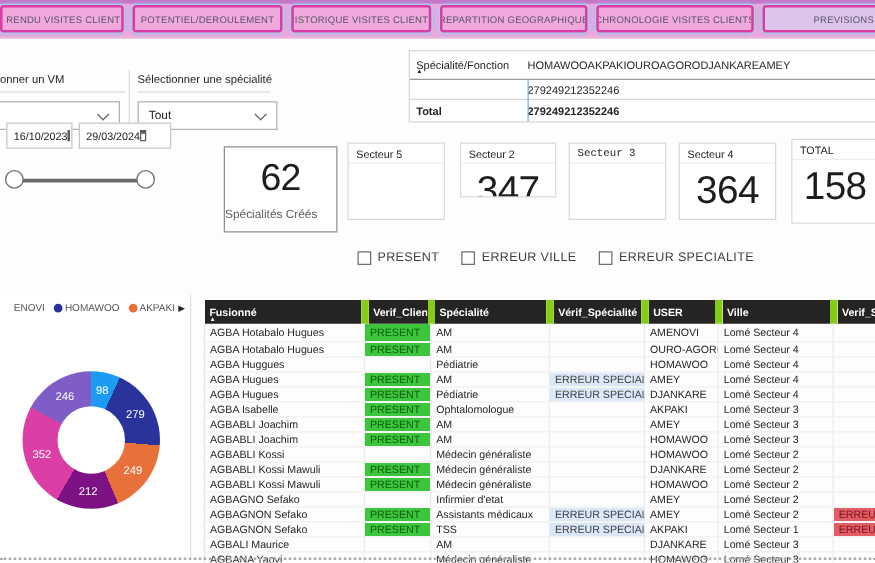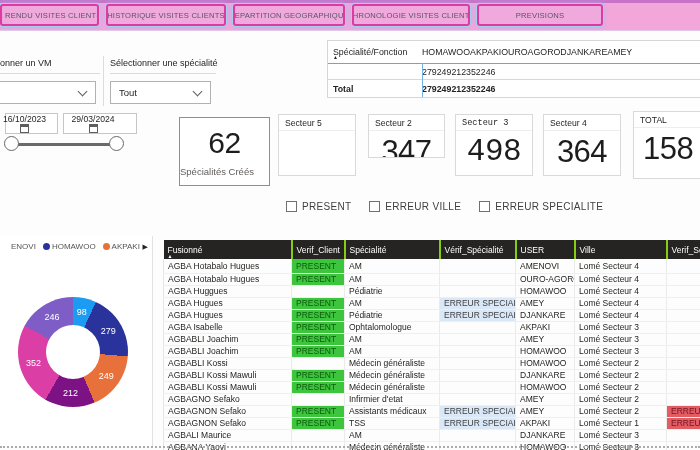--- a/index.html
+++ b/index.html
@@ -31,22 +31,22 @@
   
   .flabel{position:absolute;font-size:9px;font-weight:normal;color:#252423;white-space:nowrap;}
   .funder{position:absolute;height:1px;background:#DADADA;}
   .vdiv{position:absolute;left:103px;top:56px;width:1px;height:50px;background:#DCDCDC;}
   .dd{position:absolute;height:23px;background:#fff;border:1px solid #B3B1AD;box-sizing:border-box;
       display:flex;align-items:center;font-size:9.5px;color:#252423;}
   .dd .val{padding-left:8px;flex:1;}
   .chev{width:6px;height:6px;border-right:1.2px solid #605E5C;border-bottom:1.2px solid #605E5C;
         transform:rotate(45deg);margin-right:9px;margin-top:-3px;}
   
-  .datebox{position:absolute;top:113px;height:21px;background:#fff;border:1px solid #C8C6C4;box-sizing:border-box;
-           display:flex;align-items:center;justify-content:space-between;font-size:8.6px;color:#252423;padding:0 19px 0 5px;flex-direction:column;}
+  .datebox{position:absolute;top:98px;height:21px;background:#fff;border:1px solid #C8C6C4;box-sizing:border-box;
+           display:flex;align-items:center;justify-content:space-between;font-size:8.6px;color:#252423;padding:0 19px 0 5px;}
   .cal{width:9px;height:9px;border:1px solid #605E5C;border-top:3px solid #605E5C;box-sizing:border-box;background:#fff;}
   .track{position:absolute;left:12px;top:143px;width:105px;height:3px;background:#6A6A6A;}
   .handle{position:absolute;top:136px;width:15px;height:15px;border-radius:50%;background:#fff;
           border:1.6px solid #6A6A6A;box-sizing:border-box;}
   
   .card{position:absolute;background:#fff;border:1px solid #D9D9D9;box-sizing:border-box;overflow:hidden;}
   .card .clabel{font-size:8.6px;color:#252423;padding:3px 0 2px 6px;border-bottom:1px solid #EDEDED;white-space:nowrap;}
   .card .cnum{font-size:31px;letter-spacing:-.5px;text-align:center;margin-top:3px;color:#1d1d1d;}
   .card62{left:179px;top:117px;width:91px;height:69px;border:1px solid #8F8F8F;}
   .card62 .cnum{font-size:30px;margin-top:8px;}
@@ -60,42 +60,45 @@
   .donutpanel{position:absolute;left:0;top:236px;width:152px;height:210px;border-right:1px solid #E2E2E2;background:#fff;}
   .legend{position:absolute;left:2px;top:6px;display:flex;gap:7px;align-items:center;font-size:8px;color:#555;white-space:nowrap;}
   .legend .dot{width:7px;height:7px;border-radius:50%;display:inline-block;margin-right:2px;vertical-align:-1px;}
   .legarrow{position:absolute;right:4px;top:7px;font-size:7px;color:#252423;}
   .donut{position:absolute;left:18px;top:61px;width:110px;height:110px;border-radius:50%;}
   .donut::after{content:"";position:absolute;left:28px;top:28px;width:54px;height:54px;border-radius:50%;background:#fff;z-index:1;}
   .dlabel{position:absolute;transform:translate(-50%,-50%);color:#fff;font-size:9px;z-index:2;}
   
   .bigtable{position:absolute;left:163px;top:240px;}
   table{border-collapse:collapse;table-layout:fixed;width:563px;font-size:8.5px;}
-  th{background:#252423;color:#fff;font-weight:normal;text-align:left;height:19px;padding:1px 4px;
-     position:relative;border-right:2px solid #84cc16;box-sizing:border-box;white-space:nowrap;overflow:hidden;}
+  th{background:#252423;color:#fff;font-weight:bold;text-align:left;height:19px;padding:1px 4px;
+     position:relative;border-right:6px solid #84cc16;box-sizing:border-box;white-space:nowrap;overflow:hidden;}
   th .sortw{position:absolute;left:4px;bottom:0px;font-size:5px;color:#fff;line-height:5px;}
   td{height:12px;line-height:11px;padding:0 4px;border-right:1px solid #EBEBEB;border-bottom:1px solid #EFEFEF;
      white-space:nowrap;overflow:hidden;box-sizing:border-box;color:#252423;}
   tr.partial td{height:7px;vertical-align:bottom;line-height:14px;overflow:hidden;}
   td:first-child{border-left:1px solid #E4E4E4;}
   .b-green{background:#3EC53E;color:#0B5B0B;}
   .b-blue{background:#D9E7F6;color:#3F3F3F;}
   .b-red{background:#E15C63;color:#7B1220;}
   .dotted{position:absolute;left:0;top:446px;width:700px;border-top:2px dotted #ABABAB;}
 </style>
 </head>
 <body>
 
 <div class="tabstrip"></div>
 <div class="tabs">
 
     <div class="tab">
       <span>E RENDU VISITES CLIENTS</span>
     </div>
 
+    <div class="tab">
+      <span>POTENTIEL/DEROULEMENT</span>
+    </div>
 
     <div class="tab">
       <span>HISTORIQUE VISITES CLIENTS</span>
     </div>
 
     <div class="tab">
       <span>REPARTITION GEOGRAPHIQUE</span>
     </div>
 
     <div class="tab">
@@ -149,21 +152,21 @@
 <div class="flabel" style="left:0;top:58px;">onner un VM</div>
 <div class="funder" style="left:0;top:73px;width:100px;"></div>
 <div class="vdiv"></div>
 <div class="flabel" style="left:110px;top:58px;">Sélectionner une spécialité</div>
 <div class="funder" style="left:110px;top:73px;width:106px;"></div>
 
 <div class="dd" style="left:0;top:81px;width:96px;border-left:none;">
   <span class="val"></span>
   <span class="chev"></span>
 </div>
-<div class="dd" style="left:110px;top:81px;width:101px;">
+<div class="dd" style="left:110px;top:81px;width:112px;">
   <span class="val">Tout</span>
   <span class="chev"></span>
 </div>
 
 <div class="datebox" style="left:5px;width:53px;">
   <span>16/10/2023</span>
   <span class="cal"></span>
 </div>
 <div class="datebox" style="left:63px;width:74px;">
   <span>29/03/2024</span>
@@ -179,21 +182,20 @@
 </div>
 <div class="card" style="left:278px;top:114px;width:78px;height:62px;">
   <div class="clabel">Secteur 5</div>
 </div>
 <div class="card" style="left:368px;top:114px;width:77px;height:44px;">
   <div class="clabel">Secteur 2</div>
   <div class="cnum">347</div>
 </div>
 <div class="card" style="left:455px;top:114px;width:78px;height:62px;font-family:Liberation Mono, monospace;">
   <div class="clabel">Secteur 3</div>
-  <div class="cnum">498</div>
 </div>
 <div class="card" style="left:543px;top:114px;width:78px;height:62px;">
   <div class="clabel">Secteur 4</div>
   <div class="cnum">364</div>
 </div>
 <div class="card cardTotal" style="left:633px;top:111px;width:75px;height:68px;">
   <div class="clabel">TOTAL</div>
   <div class="cnum">158</div>
 </div>
 

